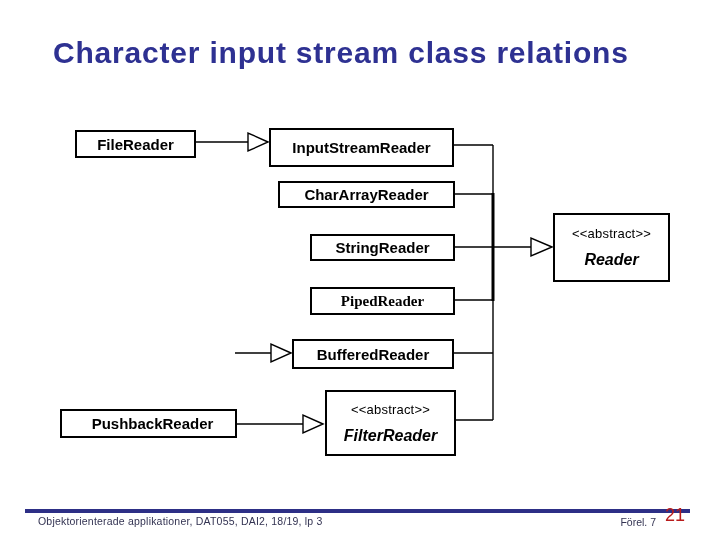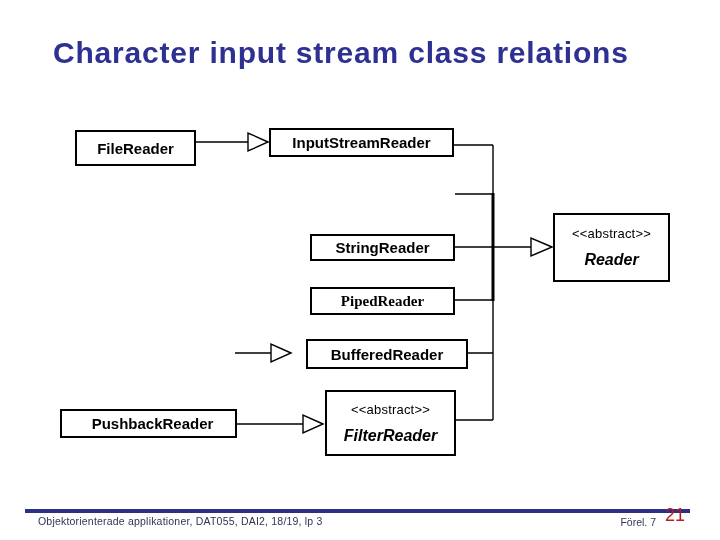--- a/index.html
+++ b/index.html
@@ -50,28 +50,28 @@
     font-size: 13px;
     font-weight: normal;
     letter-spacing: 0.2px;
   }
   .abstract-name {
     font-size: 16px;
     font-weight: bold;
     font-style: italic;
   }
   
-  .b-filereader        { left: 75px;  top: 130px; width: 121px; height: 36px; }
-  .b-inputstreamreader { left: 269px; top: 128px; width: 185px; height: 29px; }
+  .b-filereader        { left: 75px;  top: 130px; width: 121px; height: 28px; }
+  .b-inputstreamreader { left: 269px; top: 128px; width: 185px; height: 39px; }
   .b-chararrayreader   { left: 278px; top: 181px; width: 177px; height: 27px; }
   .b-stringreader      { left: 310px; top: 234px; width: 145px; height: 27px; }
   .b-pipedreader       { left: 310px; top: 287px; width: 145px; height: 28px; font-family: Liberation Serif, serif; }
   .b-reader            { left: 553px; top: 213px; width: 117px; height: 69px; }
   .b-linenumberreader  { left: 48px;  top: 341px; width: 187px; height: 29px; }
-  .b-bufferedreader    { left: 292px; top: 339px; width: 162px; height: 30px; margin-left: 14px; }
+  .b-bufferedreader    { left: 292px; top: 339px; width: 162px; height: 30px; }
   .b-pushbackreader    { left: 60px;  top: 409px; width: 177px; height: 29px; padding-left: 8px; }
   .b-filterreader      { left: 325px; top: 390px; width: 131px; height: 66px; }
 
   .footer-bar {
     position: absolute;
     left: 25px;
     top: 509px;
     width: 665px;
     height: 4px;
     background: #2d2f86;
@@ -133,20 +133,23 @@
   </svg>
 
   <div class="box b-filereader">
     <span>FileReader</span>
   </div>
 
   <div class="box b-inputstreamreader">
     <span>InputStreamReader</span>
   </div>
 
+  <div class="box b-chararrayreader">
+    <span>CharArrayReader</span>
+  </div>
 
   <div class="box b-stringreader">
     <span>StringReader</span>
   </div>
 
   <div class="box b-pipedreader">
     <span>PipedReader</span>
   </div>
 
   <div class="box abstract-box b-reader">

